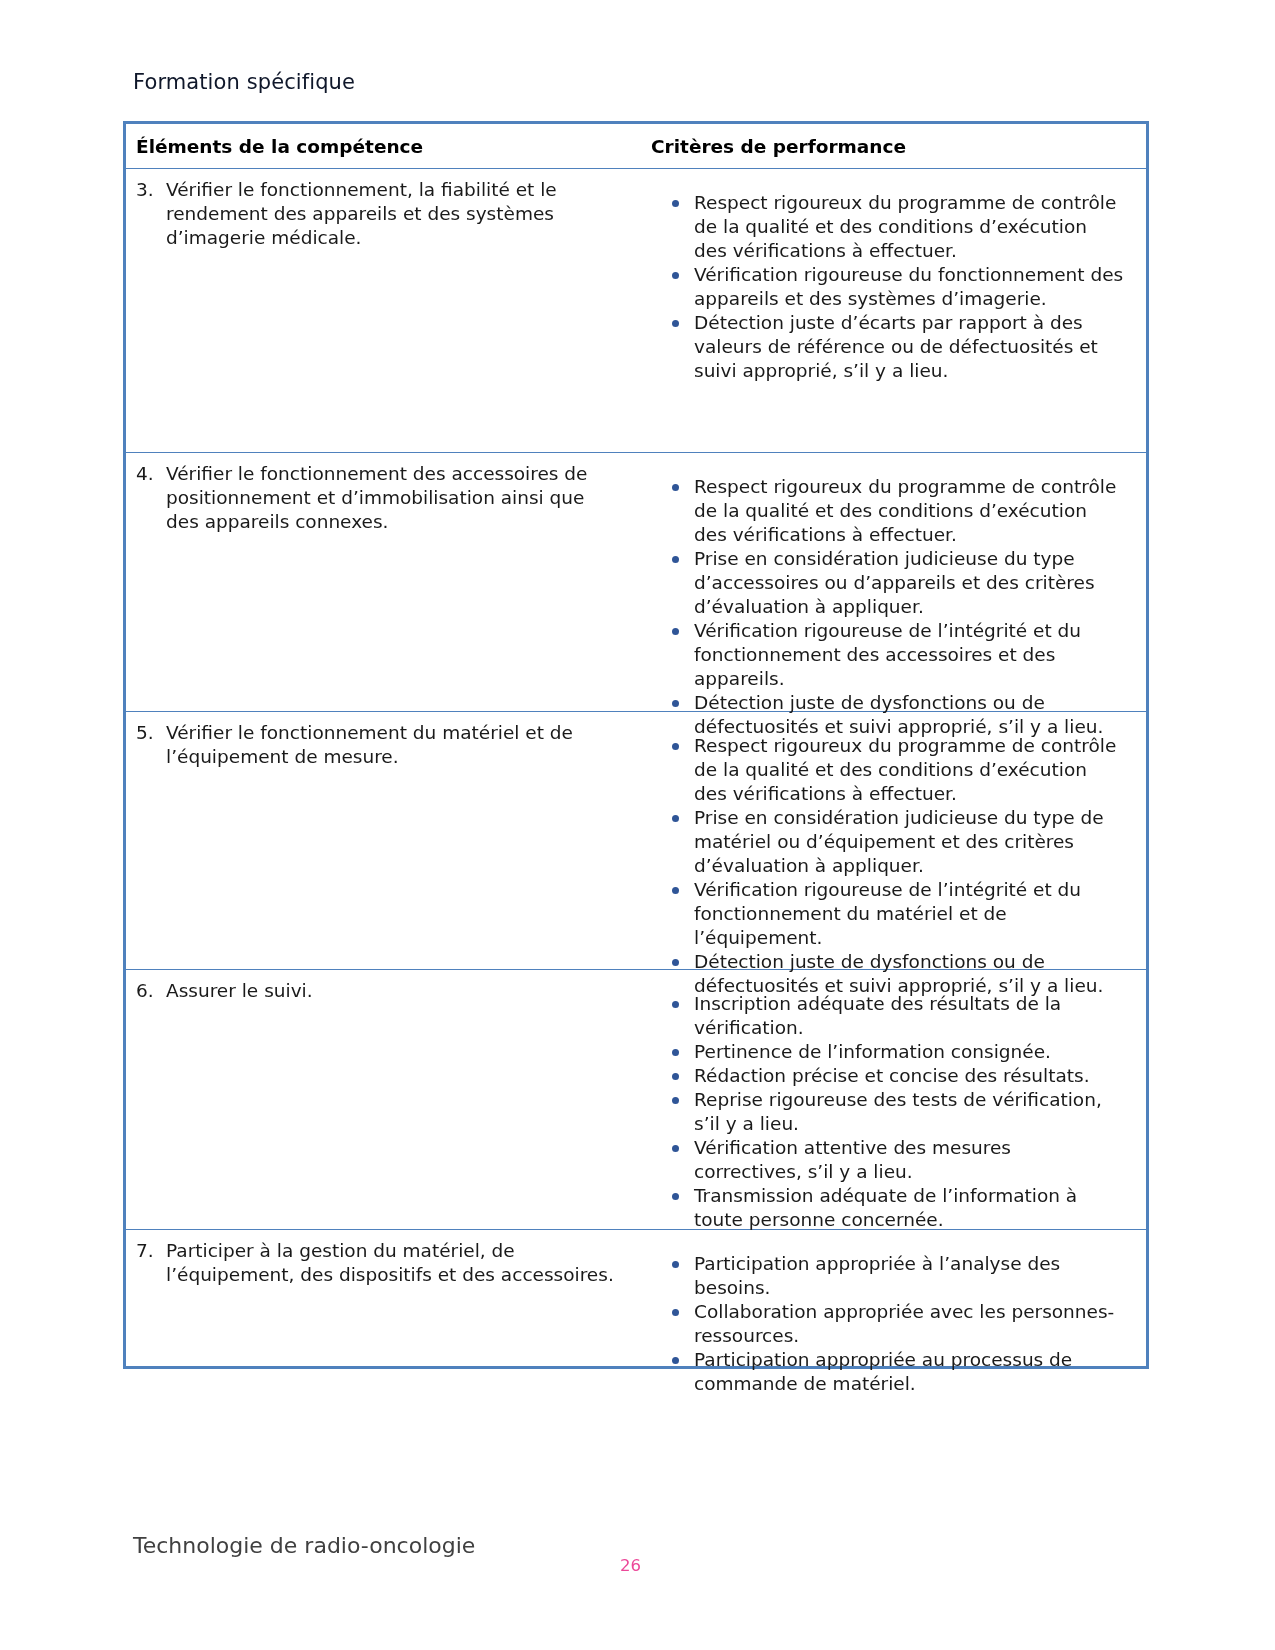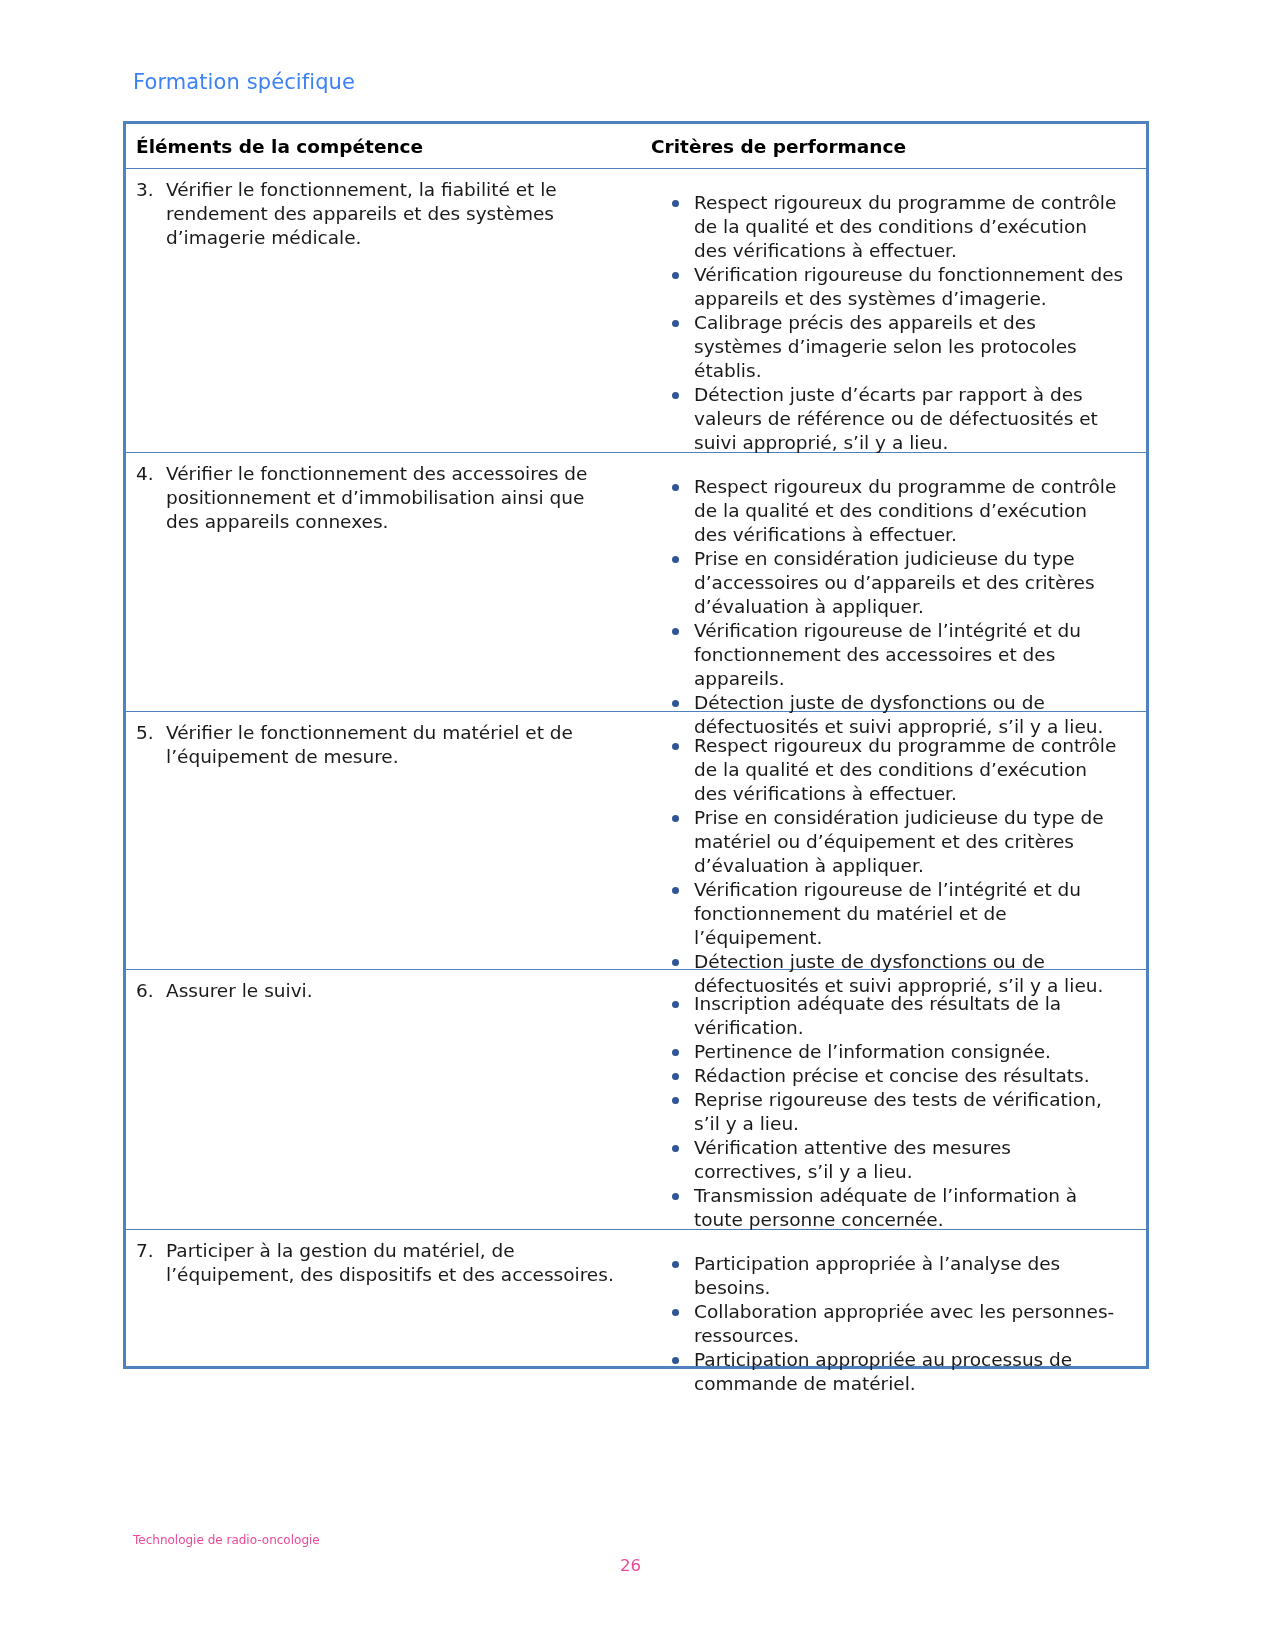--- a/index.html
+++ b/index.html
@@ -1,34 +1,34 @@
 <!DOCTYPE html>
 <html><head>
 <meta charset="utf-8">
 <style>
   html, body { margin: 0; padding: 0; background: #ffffff; }
   body { width: 1275px; height: 1650px; position: relative; font-family: "DejaVu Sans", "Liberation Sans", sans-serif; color: #1a1a1a; }
-  .page-title { position: absolute; left: 133px; top: 70px; font-size: 21px; color: #3b82f6; letter-spacing: 0.1px; }
+  .page-title { position: absolute; left: 133px; top: 70px; font-size: 21px; color: #0f172a; letter-spacing: 0.1px; }
   .comp-table { position: absolute; left: 123px; top: 121px; width: 1026px; border: 3px solid #4f81bd; border-collapse: collapse; box-sizing: border-box; }
   .row { display: flex; border-top: 1px solid #4f81bd; box-sizing: border-box; }
   .row:first-child { border-top: none; align-items: center; }
   .col-el { width: 505px; padding: 0 10px 0 10px; box-sizing: border-box; }
   .col-cr { flex: 1; padding: 0 10px 0 20px; box-sizing: border-box; }
   .head { height: 44px; align-items: center; }
   .head .col-el, .head .col-cr { font-weight: bold; font-size: 18.5px; color: #000; }
   .head .col-cr { padding-left: 20px; }
   .element { display: flex; font-size: 18.5px; line-height: 24px; padding-top: 9px; }
   .element .num { width: 30px; flex: none; }
   .element .txt { flex: 1; }
   ul.crit { list-style: none; margin: 12px; padding: 10px 0 6px 0; }
   ul.crit li { display: flex; font-size: 18.5px; line-height: 24px; }
   ul.crit li .bullet { width: 31px; flex: none; position: relative; }
   ul.crit li .bullet::before { content: ""; position: absolute; left: 9px; top: 9px; width: 7px; height: 7px; border-radius: 50%; background: #2f5597; }
   ul.crit li .ctext { flex: 1; }
-  .footer-left { position: absolute; left: 133px; top: 1533px; font-size: 12px; color: #ec4899; }
+  .footer-left { position: absolute; left: 133px; top: 1533px; font-size: 22px; color: #404040; }
   .footer-page { position: absolute; left: 620px; top: 1556px; font-size: 16.5px; color: #ec4899; }
 </style>
 </head>
 <body>
 
 <div class="page-title">Formation spécifique</div>
 
 <div class="comp-table">
   <div class="row head">
     <div class="col-el">Éléments de la compétence</div>
@@ -44,24 +44,20 @@
     </div>
     <div class="col-cr">
       <ul class="crit">
         <li>
             <span class="bullet"></span>
             <span class="ctext">Respect rigoureux du programme de contrôle de la qualité et des conditions d’exécution des vérifications à effectuer.</span>
           </li>
         <li>
             <span class="bullet"></span>
             <span class="ctext">Vérification rigoureuse du fonctionnement des appareils et des systèmes d’imagerie.</span>
-          </li>
-        <li>
-            <span class="bullet"></span>
-            <span class="ctext">Calibrage précis des appareils et des systèmes d’imagerie selon les protocoles établis.</span>
           </li>
         <li>
             <span class="bullet"></span>
             <span class="ctext">Détection juste d’écarts par rapport à des valeurs de référence ou de défectuosités et suivi approprié, s’il y a lieu.</span>
           </li>
       </ul>
     </div>
   </div>
 
   <div class="row" style="height:259px">

